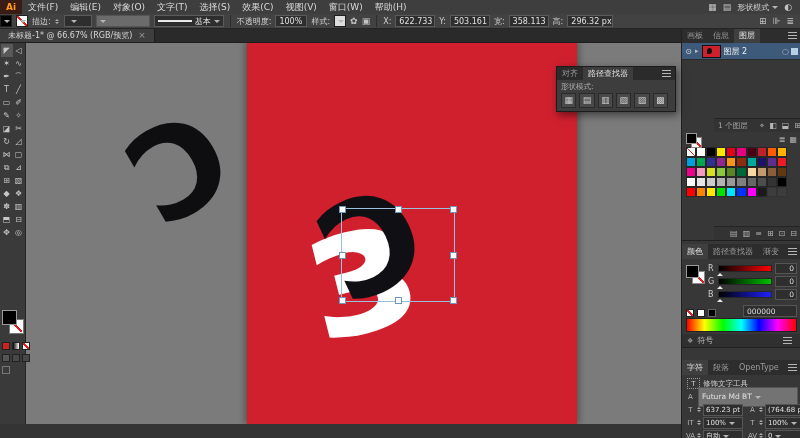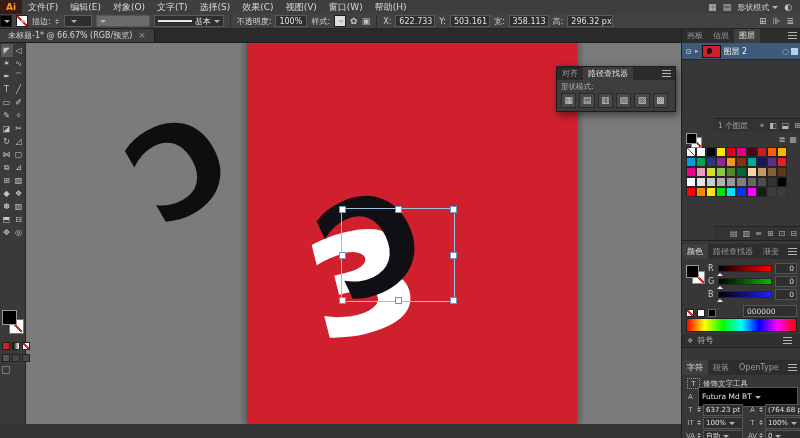--- a/index.html
+++ b/index.html
@@ -124,21 +124,21 @@
   .hexbox{margin-left:auto;width:46px;height:10px;background:#2e2e2e;border:1px solid #555;font-size:7.5px;
           color:#ddd;display:flex;align-items:center;padding:0 3px;}
   .spectrum{height:12px;margin:1px 4px 3px;border:1px solid #222;
      background:linear-gradient(to right,#f00,#ff0 16%,#0f0 33%,#0ff 50%,#00f 66%,#f0f 83%,#f00);}
   .collhead{display:flex;align-items:center;height:13px;background:#303030;padding:0 5px;gap:4px;
             border-bottom:1px solid #1f1f1f;}
   .collhead .t{font-size:8px;color:#bdbdbd;}
   .charbody{padding:2px 3px;}
   .chr2{display:flex;align-items:center;height:13px;gap:2px;}
   .ficon{font-size:7px;color:#b5b5b5;width:11px;text-align:center;white-space:nowrap;}
-  .ffield{flex:1;height:10px;background:#000000;border:1px solid #555;font-size:7.5px;color:#e0e0e0;
+  .ffield{flex:1;height:10px;background:#737373;border:1px solid #555;font-size:7.5px;color:#e0e0e0;
           display:flex;align-items:center;padding:4px 3px;white-space:nowrap;overflow:hidden;}
   .halfrow{display:flex;gap:4px;height:13px;align-items:center;}
   .half{display:flex;align-items:center;gap:1px;flex:1;}
   .vfield{width:34px;height:10px;background:#2e2e2e;border:1px solid #555;font-size:7px;color:#e0e0e0;
           display:flex;align-items:center;padding:0 2px;white-space:nowrap;overflow:hidden;}
   .touchrow{display:flex;align-items:center;gap:3px;height:13px;padding:0 2px;}
   .touchicon{width:11px;height:9px;border:1px dotted #9a9a9a;color:#cfcfcf;font-size:7px;
              display:flex;align-items:center;justify-content:center;}
   .touchlabel{font-size:7.5px;color:#cfcfcf;white-space:nowrap;}
   

